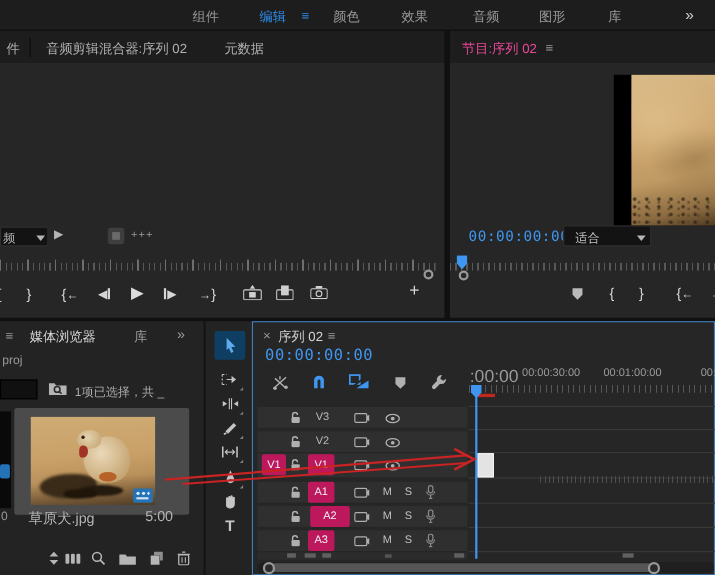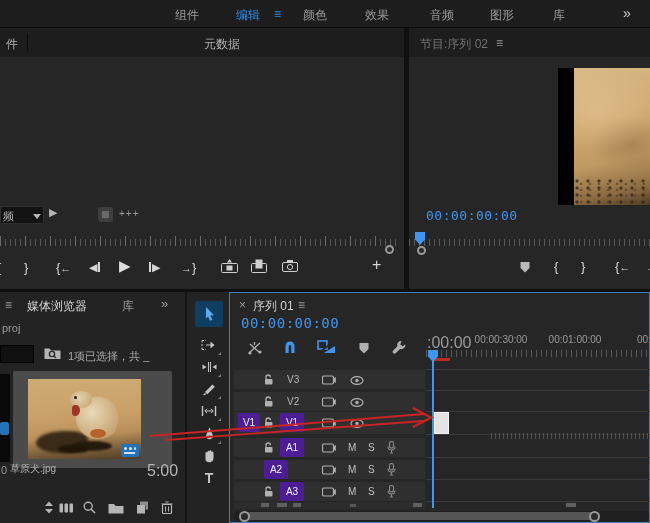--- a/index.html
+++ b/index.html
@@ -42,21 +42,21 @@
   .pd div{position:absolute;}
   
   .tools{left:186px;top:292px;width:43px;height:231px;background:#232323;border-left:1px solid #121212;}
   .tool{left:8px;width:28px;height:20px;display:flex;align-items:center;justify-content:center;}
   .fly:after{content:'';position:absolute;right:2px;bottom:0;border-left:3px solid transparent;border-bottom:3px solid #7e7e7e;}
   .tool-active{background:#0e3f63;border-radius:2px;}
   
   .tl-panel{left:229px;top:292px;width:421px;height:231px;background:#262626;border:1px solid #3f7fbf;box-sizing:border-box;}
   .tl-row{background:#2f2f2f;}
   .trk-name{font-size:10px;color:#b8b8b8;}
-  .trk-badge{background:#4c1d95;border-radius:2px;color:#eef4fa;font-size:10px;display:flex;align-items:center;justify-content:center;}
+  .trk-badge{background:#be185d;border-radius:2px;color:#eef4fa;font-size:10px;display:flex;align-items:center;justify-content:center;}
   .hline{height:1px;background:#3a3a3a;}
   .ms{font-size:10px;color:#c0c0c0;}
   .dashrow{background-image:repeating-linear-gradient(90deg,#4f4f4f 0,#4f4f4f 1px,transparent 1px,transparent 4px);}
   svg{display:block;}
 </style>
 </head>
 <body>
 
 <div id="screen">
 
@@ -68,22 +68,23 @@
     <span class="abs txt menu-item" style="left:365px">效果</span>
     <span class="abs txt menu-item" style="left:430px">音频</span>
     <span class="abs txt menu-item" style="left:490px">图形</span>
     <span class="abs txt menu-item" style="left:553px">库</span>
     <span class="abs txt overflow" style="left:623px">»</span>
   </div>
 
   <div class="abs tabstrip">
     <span class="abs txt tab-txt" style="left:6px">件</span>
     <div class="abs tab-sep" style="left:27px"></div>
+    <span class="abs txt tab-txt" style="left:42px">音频剪辑混合器:序列 02</span>
     <span class="abs txt tab-txt" style="left:204px">元数据</span>
-    <span class="abs txt tab-txt" style="left:420px;color:#737373">节目:序列 02</span>
+    <span class="abs txt tab-txt" style="left:420px;color:#ec4899">节目:序列 02</span>
     <span class="abs txt tab-txt" style="left:496px;color:#9a9a9a">≡</span>
   </div>
   <div class="abs vgap"></div>
 
   <div class="abs src-panel">
 
     <div class="abs dd" style="left:0;top:149px;width:44px;height:18px;overflow:hidden">
       <span class="abs txt" style="left:2px;top:2px;font-size:11px;color:#b5b5b5">频</span>
       <div class="abs chev" style="left:32px;top:7px"></div>
     </div>
@@ -135,20 +136,24 @@
         radial-gradient(90px 60px at 30% 30%, rgba(230,200,150,.55), transparent 70%),
         radial-gradient(60px 40px at 75% 55%, rgba(120,90,50,.35), transparent 70%),
         linear-gradient(168deg,#d8b987 0%,#cfa870 38%,#c09a63 66%,#8a6a40 88%,#4f3b22 100%)">
       <div class="abs" style="left:0;bottom:0;width:76px;height:26px;opacity:.75;background-image:
           radial-gradient(circle at 3px 2px,#2e2214 1.2px,transparent 2px),
           radial-gradient(circle at 7px 5px,#5a4628 1px,transparent 1.7px);
           background-size:11px 7px,9px 6px"></div>
     </div>
 
     <span class="abs txt mono tc-blue" style="left:17px;top:151px">00:00:00:00</span>
+    <div class="abs dd" style="left:103px;top:148px;width:80px;height:19px">
+      <span class="abs txt" style="left:10px;top:3px;font-size:11px;color:#c5c5c5">适合</span>
+      <div class="abs chev" style="left:66px;top:8px"></div>
+    </div>
 
     <div class="abs ticks" style="left:0;top:182px;width:241px;height:7px"></div>
     <div class="abs" style="left:6px;top:175px;width:10px;height:13px;background:#3f96f0;clip-path:polygon(0 0,100% 0,100% 55%,50% 100%,0 55%)"></div>
     <div class="abs ring" style="left:8px;top:189px"></div>
 
     <div class="abs" style="left:110px;top:204px">
       <svg width="12" height="12">
           <path d="M1.5 1 h9 v6 l-4.5 4.5 L1.5 7 z" fill="#b9b9b9"></path>
         </svg>
     </div>
@@ -189,22 +194,22 @@
       <div style="left:44px;top:26px;width:8px;height:11px;background:#a03226;border-radius:45% 55% 60% 40%;filter:blur(.3px)"></div>
       <div style="left:62px;top:50px;width:16px;height:9px;background:#b8622a;border-radius:50%;filter:blur(.6px)"></div>
       <div style="left:30px;top:66px;width:30px;height:8px;background:#1f1509;border-radius:40%;filter:blur(1px)"></div>
     </div>
     <div class="abs badge-blue" style="left:121px;top:152px;width:18px;height:13px">
       <div class="abs" style="left:3px;top:3px;width:3px;height:3px;background:#dce9f5;border-radius:50%"></div>
       <div class="abs" style="left:8px;top:3px;width:3px;height:3px;background:#dce9f5;border-radius:50%"></div>
       <div class="abs" style="left:13px;top:3px;width:2px;height:3px;background:#dce9f5;border-radius:50%"></div>
       <div class="abs" style="left:3px;top:8px;width:11px;height:2px;background:#cfe0f0"></div>
     </div>
-    <span class="abs txt" style="left:10px;top:170px;font-size:10px;color:#b5b5b5">草原犬.jpg</span>
-    <span class="abs txt" style="left:147px;top:170px;font-size:16px;color:#b5b5b5">5:00</span>
+    <span class="abs txt" style="left:26px;top:170px;font-size:13px;color:#b5b5b5">草原犬.jpg</span>
+    <span class="abs txt" style="left:132px;top:170px;font-size:13px;color:#b5b5b5">5:00</span>
 
     <div class="abs" style="left:44px;top:209px">
       <svg width="10" height="13">
           <path d="M5 0.5 L9 5 H1 z M5 12.5 L1 8 H9 z" fill="#b5b5b5"></path>
         </svg>
     </div>
     <div class="abs" style="left:59px;top:211px">
       <svg width="15" height="10">
           <rect x="0.5" y="0.5" width="3.5" height="9" rx="1" fill="#b5b5b5"></rect>
           <rect x="5.5" y="0.5" width="3.5" height="9" rx="1" fill="#b5b5b5"></rect>
@@ -281,21 +286,21 @@
         </svg>
     </div>
     <div class="abs tool" style="top:176px">
       <span style="font-size:14px;color:#c5c5c5;font-weight:bold">T</span>
     </div>
   </div>
 
   <div class="abs tl-panel">
 
     <span class="abs txt" style="left:9px;top:5px;font-size:12px;color:#9a9a9a">×</span>
-    <span class="abs txt" style="left:23px;top:5px;font-size:12px;color:#d2d2d2">序列 01</span>
+    <span class="abs txt" style="left:23px;top:5px;font-size:12px;color:#d2d2d2">序列 02</span>
     <span class="abs txt" style="left:68px;top:5px;font-size:12px;color:#9a9a9a">≡</span>
 
     <span class="abs txt mono" style="left:11px;top:22px;font-size:14px;color:#3f96f0;letter-spacing:.5px">00:00:00:00</span>
 
     <div class="abs" style="left:17px;top:48px">
       <svg width="16" height="14">
           <path d="M2 12 L13 2 M3 3 L12 11 M7.5 1 v3" stroke="#b0b0b0" stroke-width="1.3" fill="none"></path>
           <circle cx="3" cy="12" r="1.6" fill="#b0b0b0"></circle>
           <circle cx="13" cy="11" r="1.6" fill="#b0b0b0"></circle>
         </svg>
@@ -422,21 +427,21 @@
           <path d="M1 5.5 a3.5 3.5 0 0 0 7 0 M4.5 9.5 V12 M3 12 h3" stroke="#8a8a8a" fill="none" stroke-width="1.1"></path>
         </svg>
       </div>
 
     <div class="abs" style="left:34px;top:171px">
         <svg width="10" height="11">
           <path d="M2 5 V3.2 A2.2 2.2 0 0 1 6.4 3.2" fill="none" stroke="#b0b0b0" stroke-width="1.3"></path>
           <rect x="1" y="5" width="7.5" height="5.5" rx="1" fill="#b0b0b0"></rect>
         </svg>
       </div>
-    <div class="abs trk-badge" style="left:34px;top:167px;width:24px;height:19px">A2</div>
+    <div class="abs trk-badge" style="left:52px;top:167px;width:36px;height:19px">A2</div>
     <div class="abs" style="left:92px;top:172px">
         <svg width="14" height="10">
           <rect x="0.5" y="1" width="11" height="8" rx="1.5" fill="none" stroke="#b0b0b0" stroke-width="1.2"></rect>
           <path d="M11.5 3.4 L13.8 2 V8 L11.5 6.6" fill="#b0b0b0"></path>
         </svg>
       </div>
     <span class="abs txt ms" style="left:118px;top:171px">M</span>
     <span class="abs txt ms" style="left:138px;top:171px">S</span>
     <div class="abs" style="left:157px;top:170px">
         <svg width="9" height="13">

